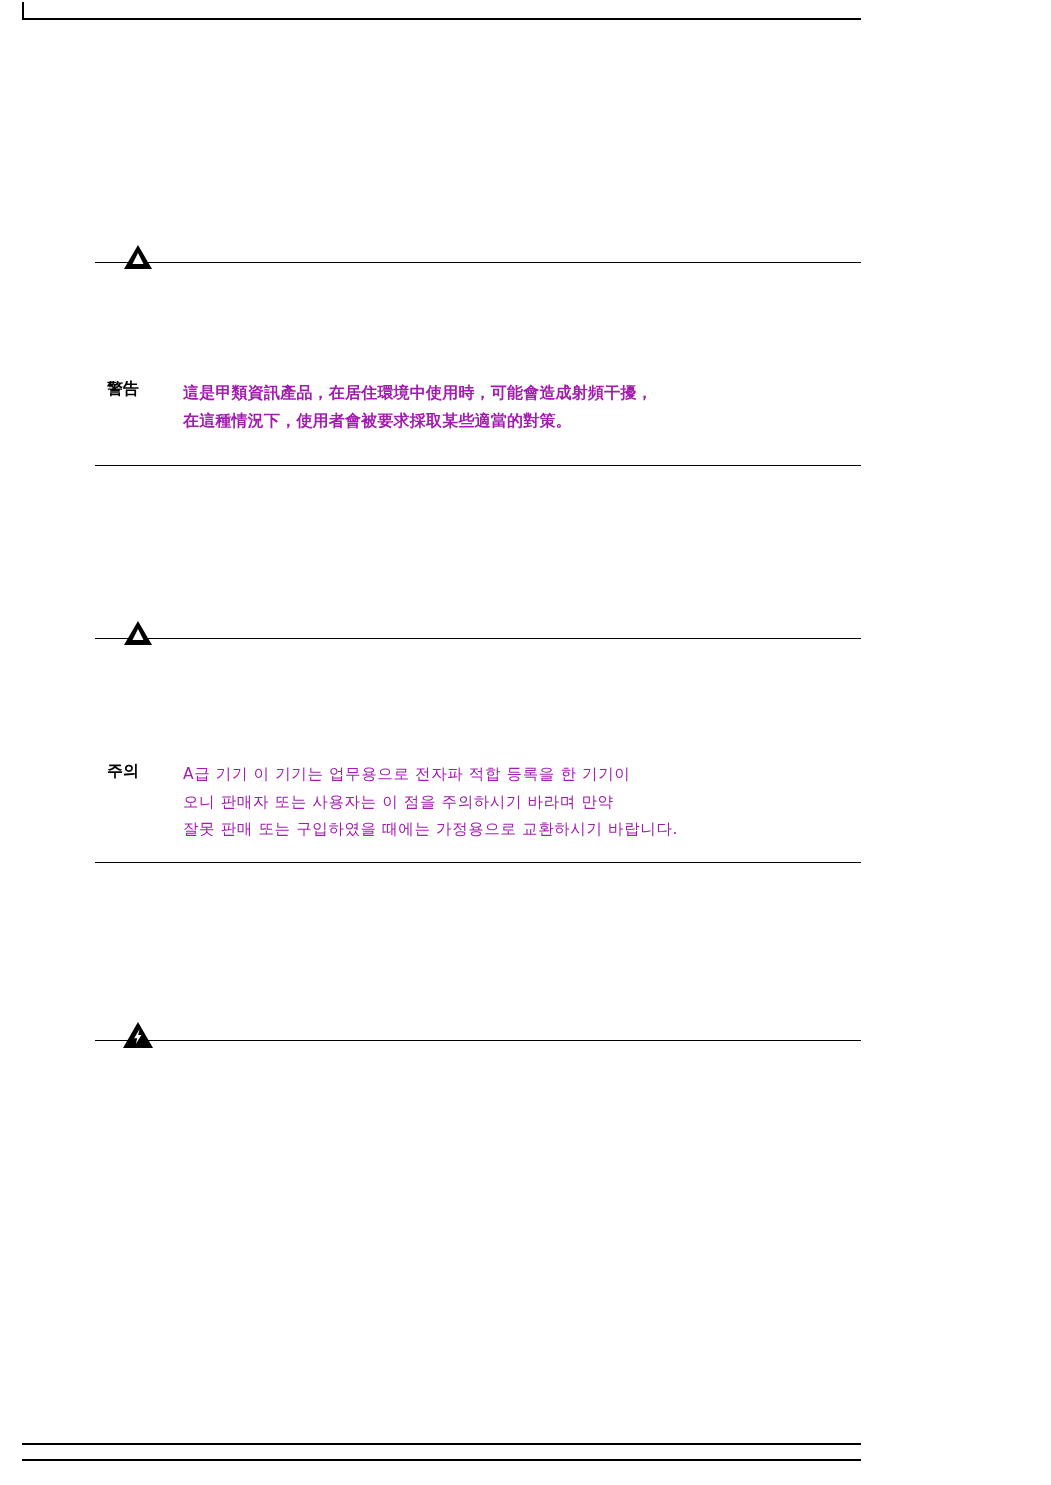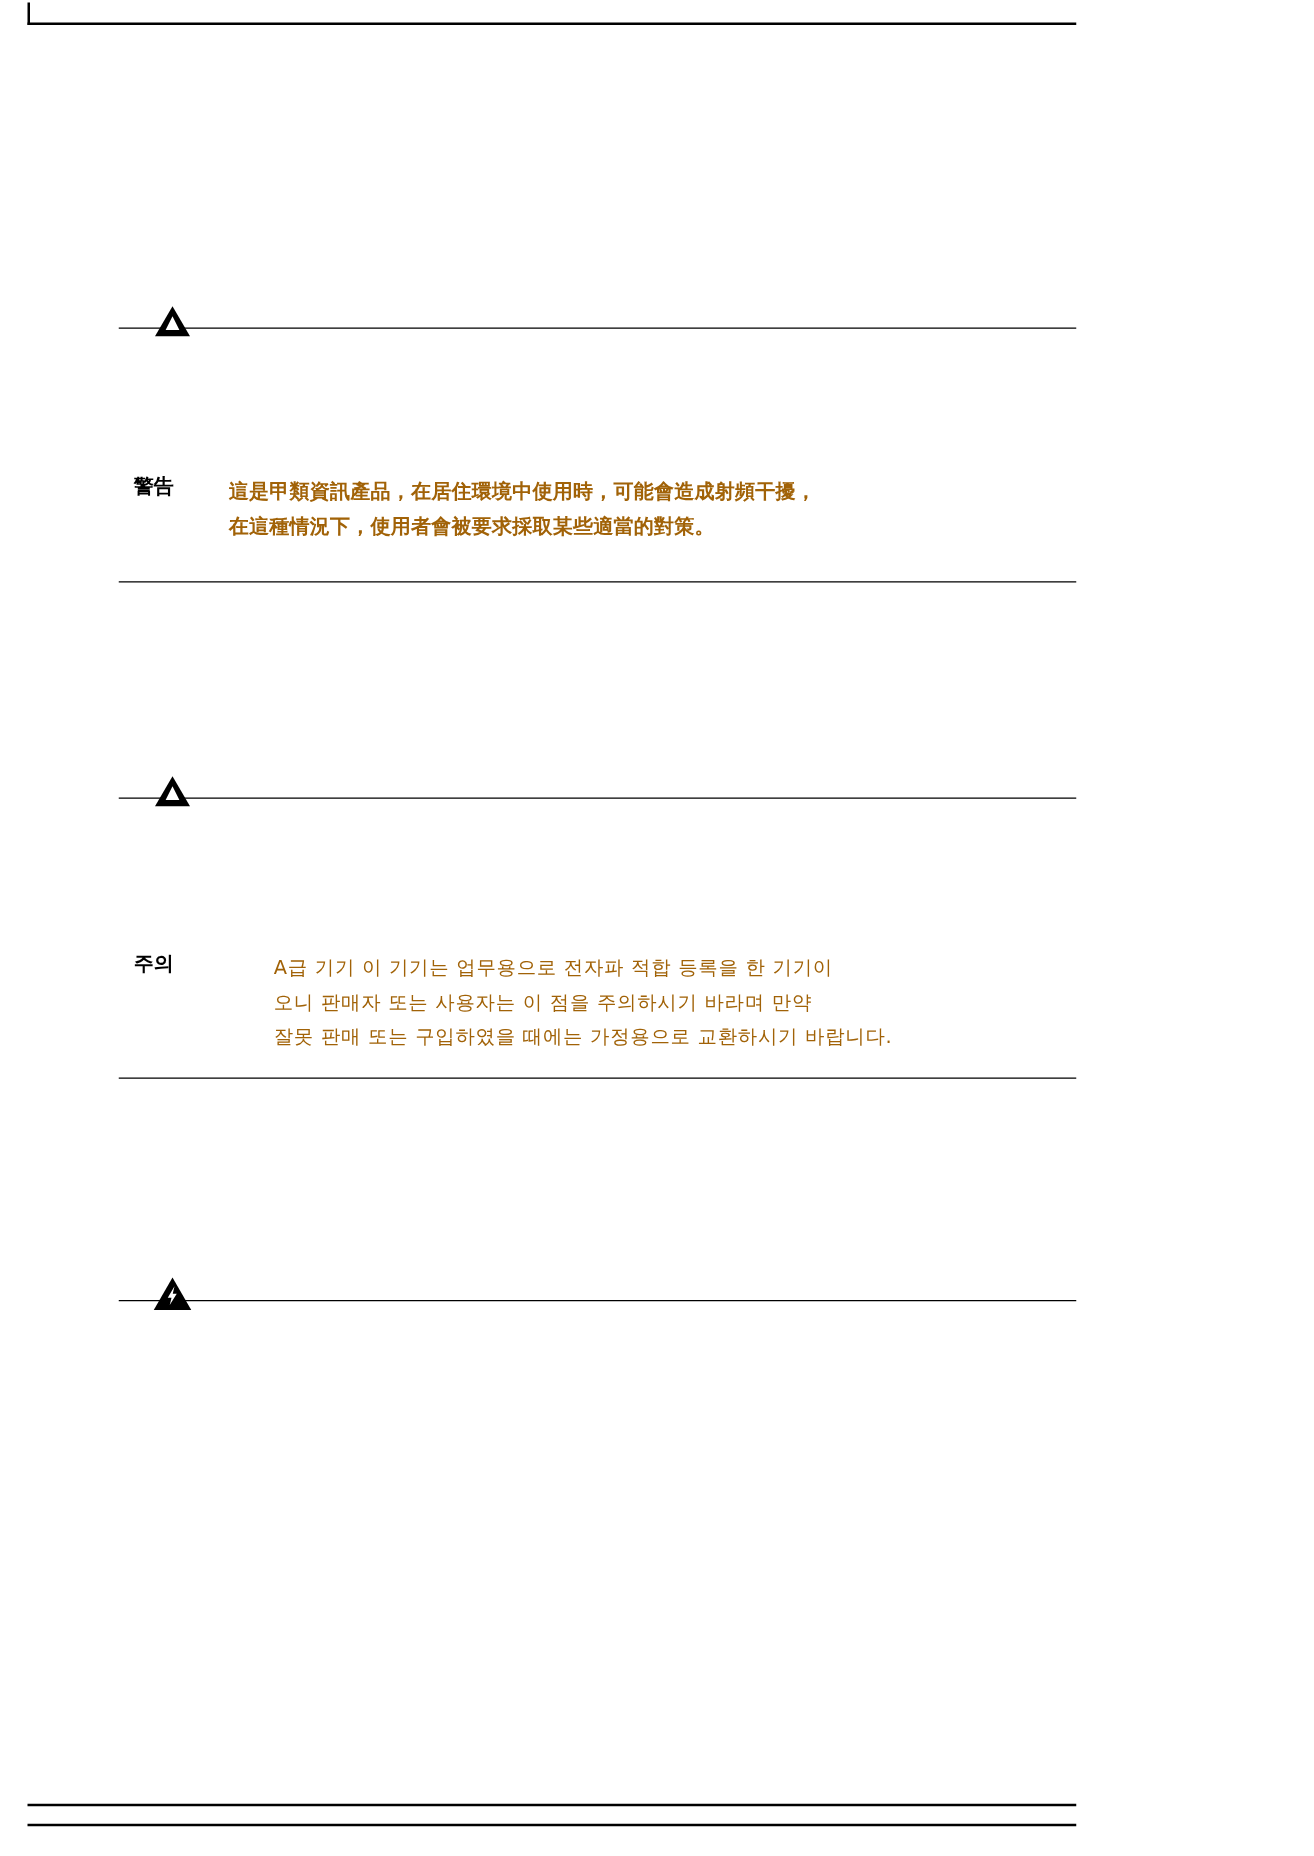--- a/index.html
+++ b/index.html
@@ -112,21 +112,21 @@
     font-size: 16px;
     font-weight: bold;
     color: #000000;
     line-height: 1.0;
     white-space: nowrap;
   }
   .warn-body {
     position: absolute;
     left: 88px;
     font-size: 16px;
-    color: #a16207;
+    color: #a21caf;
     white-space: pre-line;
   }
   .cjk-bold {
     font-weight: bold;
     line-height: 1.72;
     letter-spacing: 0.2px;
   }
   .kr-body {
     line-height: 1.78;
     letter-spacing: 0.6px;
@@ -166,21 +166,21 @@
       <svg width="42" height="30" viewBox="0 0 42 30" aria-hidden="true">
         <path d="M21 3 L35 27 L7 27 Z" fill="#000000"></path>
         <path d="M21 11 L26.5 22 L15.5 22 Z" fill="#ffffff"></path>
       </svg>
     </div>
   </div>
 
   <div class="warn-block" style="top: 862px;">
     <div class="warn-bottom-rule"></div>
     <div class="warn-label label-cjk" style="top: -99px; font-weight: bold;">주의</div>
-    <div class="warn-body kr-body label-cjk" style="top: -101px; margin-left: 36px;">A급 기기  이  기기는  업무용으로  전자파  적합  등록을  한  기기이
+    <div class="warn-body kr-body label-cjk" style="top: -101px;">A급 기기  이  기기는  업무용으로  전자파  적합  등록을  한  기기이
 오니  판매자  또는  사용자는  이  점을  주의하시기  바라며  만약
 잘못  판매  또는  구입하였을  때에는  가정용으로  교환하시기  바랍니다.</div>
   </div>
 
   <div class="warn-block" style="top: 1040px;">
     <div class="warn-top-rule"></div>
     <div class="icon-cell">
       <svg width="42" height="30" viewBox="0 0 42 30" aria-hidden="true">
         <path d="M21 2 L36 28 L6 28 Z" fill="#000000"></path>
         <path d="M22.6 9 L17.2 18.2 L20.2 18.2 L18.8 24 L24.4 15 L21.2 15 Z" fill="#ffffff"></path>

